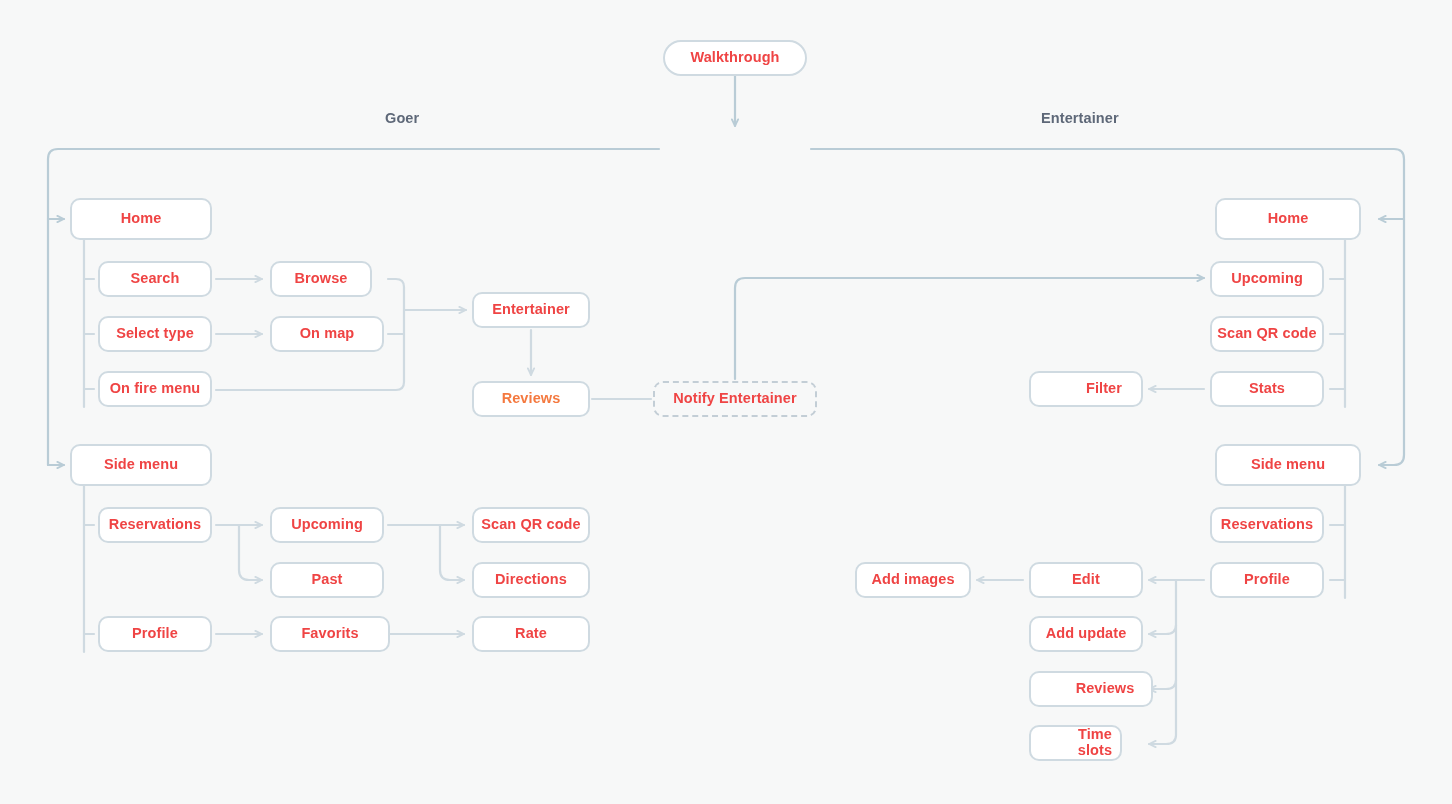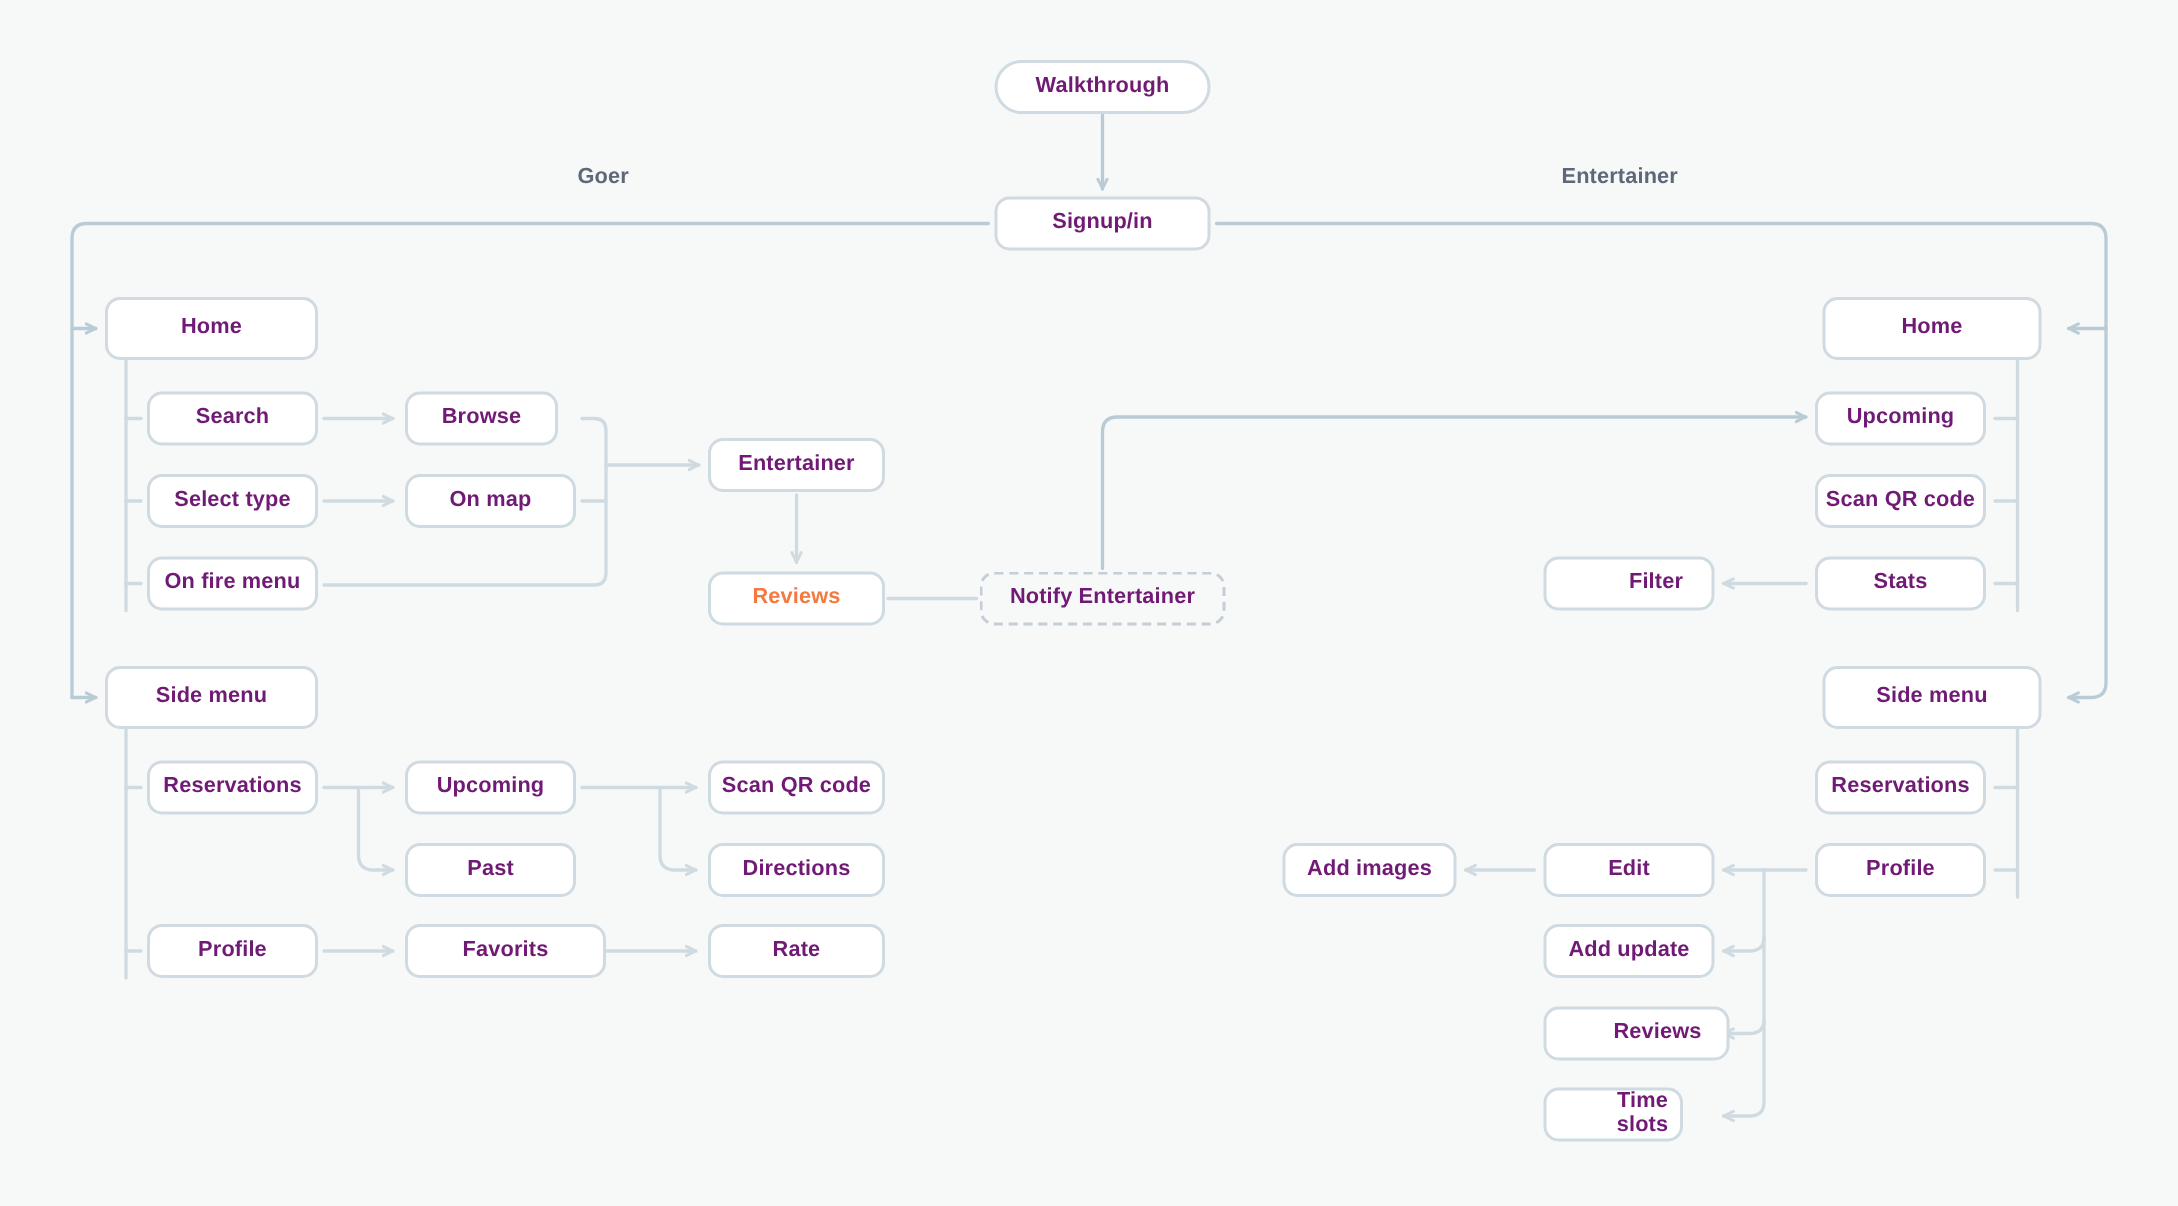--- a/index.html
+++ b/index.html
@@ -26,21 +26,21 @@
     width: 1452px;
     height: 804px;
     pointer-events: none;
   }
   .node {
     position: absolute;
     box-sizing: border-box;
     background: #ffffff;
     border: 2px solid #cfdae1;
     border-radius: 10px;
-    color: #701a75;
+    color: #ef4444;
     font-size: 14.5px;
     font-weight: bold;
     letter-spacing: 0.1px;
     display: flex;
     align-items: center;
     justify-content: center;
     text-align: center;
     line-height: 1.1;
     z-index: 3;
   }
@@ -145,39 +145,38 @@
       <path d="M1176,680 Q1176,689 1166,689 L1149,689" marker-end="url(#ahl)"></path>
 
       <path d="M1023,580 L977,580" marker-end="url(#ahl)"></path>
     </g>
   </svg>
 
   <div class="lane-label" style="left:385px; top:110px;">Goer</div>
   <div class="lane-label" style="left:1041px; top:110px;">Entertainer</div>
 
   <div class="node pill" style="left:663px; top:40px; width:144px; height:36px;">Walkthrough</div>
-  <div class="node" style="left:663px; top:131px; width:144px; height:36px;">Signup/in</div>
 
   <div class="node" style="left:70px; top:198px; width:142px; height:42px;">Home</div>
   <div class="node" style="left:98px; top:261px; width:114px; height:36px;">Search</div>
   <div class="node" style="left:98px; top:316px; width:114px; height:36px;">Select type</div>
   <div class="node" style="left:98px; top:371px; width:114px; height:36px;text-align:center;">On fire menu</div>
   <div class="node" style="left:270px; top:261px; width:102px; height:36px;">Browse</div>
   <div class="node" style="left:270px; top:316px; width:114px; height:36px;">On map</div>
 
   <div class="node" style="left:472px; top:292px; width:118px; height:36px;">Entertainer</div>
   <div class="node accent" style="left:472px; top:381px; width:118px; height:36px;">Reviews</div>
   <div class="node dashed" style="left:653px; top:381px; width:164px; height:36px;">Notify Entertainer</div>
 
   <div class="node" style="left:70px; top:444px; width:142px; height:42px;">Side menu</div>
   <div class="node" style="left:98px; top:507px; width:114px; height:36px;">Reservations</div>
   <div class="node" style="left:98px; top:616px; width:114px; height:36px;">Profile</div>
   <div class="node" style="left:270px; top:507px; width:114px; height:36px;">Upcoming</div>
   <div class="node" style="left:270px; top:562px; width:114px; height:36px;">Past</div>
-  <div class="node" style="left:270px; top:616px; width:134px; height:36px;">Favorits</div>
+  <div class="node" style="left:270px; top:616px; width:120px; height:36px;">Favorits</div>
   <div class="node" style="left:472px; top:507px; width:118px; height:36px;">Scan QR code</div>
   <div class="node" style="left:472px; top:562px; width:118px; height:36px;">Directions</div>
   <div class="node" style="left:472px; top:616px; width:118px; height:36px;">Rate</div>
 
   <div class="node" style="left:1215px; top:198px; width:146px; height:42px;">Home</div>
   <div class="node" style="left:1210px; top:261px; width:114px; height:36px;">Upcoming</div>
   <div class="node" style="left:1210px; top:316px; width:114px; height:36px;">Scan QR code</div>
   <div class="node" style="left:1210px; top:371px; width:114px; height:36px;">Stats</div>
   <div class="node" style="left:1029px; top:371px; width:114px; height:36px;padding-left:36px;">Filter</div>
 

